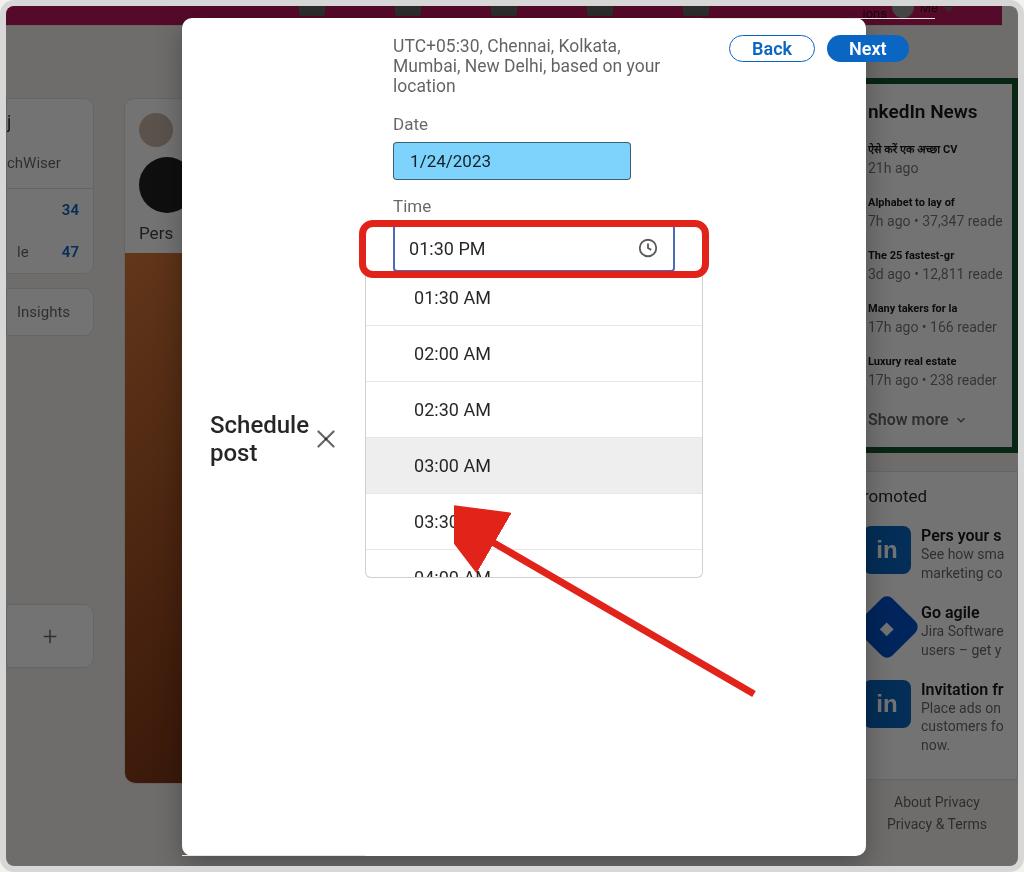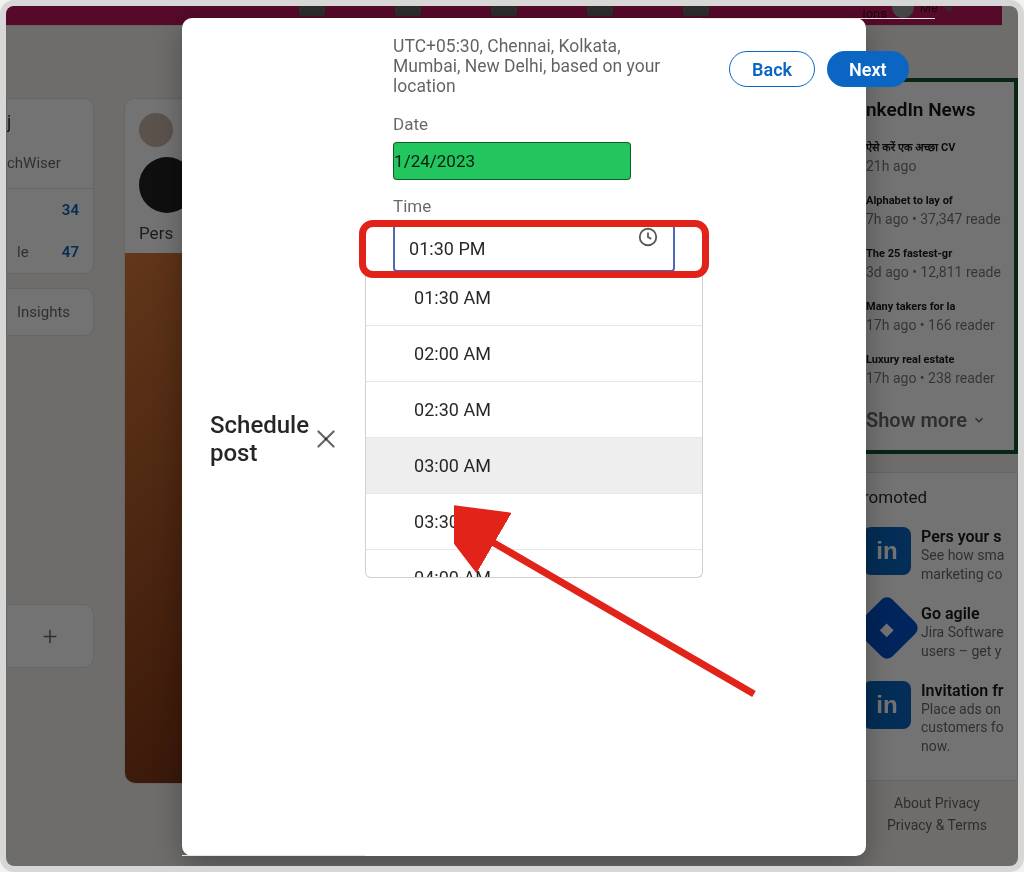--- a/index.html
+++ b/index.html
@@ -33,26 +33,26 @@
     .center-col { position:absolute; top:92px; left:118px; width:495px; }
     .center-card { background:#fff; border:1px solid #e0e0e0; border-radius:10px; padding:14px; }
     .center-card .user-row { display:flex; align-items:center; gap:10px; margin-bottom:10px; }
     .center-card .avatar-small { width:34px; height:34px; border-radius:50%; background:#c9b7a8;}
     .center-card .avatar-big { width:56px; height:56px; border-radius:50%; background:#222; }
     .center-card .pers { font-size:17px; color:rgba(0,0,0,0.75); margin-top:6px; }
     .center-image { margin-top:10px; background: linear-gradient(135deg,#d97a3a,#8b3d1a,#3a2410); height:530px; border-radius:0 0 10px 10px; margin-left:-14px; margin-right:-14px; margin-bottom:-14px;}
 
     
     .right-col { position:absolute; top:72px; right:0; width:162px; }
-    .news-card { background:#fff; border:4px solid #14532d; border-radius:10px 0 0 10px; padding:16px 0 16px 2px; }
+    .news-card { background:#fff; border:6px solid #14532d; border-radius:10px 0 0 10px; padding:16px 0 16px 2px; }
     .news-title { font-size:19px; font-weight:600; color:rgba(0,0,0,0.9); padding:0 10px 12px 4px; }
     .news-item { padding:6px 10px 14px 4px; }
     .news-item .headline { font-size:11px; font-weight:700; color:rgba(0,0,0,0.9); white-space:nowrap; overflow:hidden; }
     .news-item .meta { font-size:14px; color:rgba(0,0,0,0.55); margin-top:4px; white-space:nowrap; overflow:hidden; }
-    .show-more { display:flex; align-items:center; gap:5px; padding:8px 10px 2px 4px; font-size:20px; font-weight:600; color:rgba(0,0,0,0.6);}
+    .show-more { display:flex; align-items:center; gap:5px; padding:8px 10px 2px 4px; font-size:16px; font-weight:600; color:rgba(0,0,0,0.6);}
     .show-more .chev { width:14px; height:14px; }
     .promoted-card { background:#fff; border:1px solid #e0e0e0; border-radius:10px 0 0 10px; margin-top:18px; padding:14px 0 14px 2px; }
     .promoted-title { font-size:17px; color:rgba(0,0,0,0.85); padding:0 10px 10px 4px;}
     .promo-item { display:flex; gap:10px; padding:10px 10px 10px 4px; }
     .promo-icon { width:48px; height:48px; border-radius:8px; flex-shrink:0;}
     .promo-icon.in { background:#0a66c2; display:flex; align-items:center; justify-content:center; color:#fff; font-weight:700; font-size:24px; font-family:Arial;}
     .promo-icon.jira { background:#0052cc; transform:rotate(45deg); display:flex; align-items:center; justify-content:center;}
     .promo-icon.jira .inner{ transform:rotate(-45deg); color:#fff; font-size:18px; }
     .promo-text .ptitle { font-size:16px; font-weight:600; color:rgba(0,0,0,0.9); white-space:nowrap; overflow:hidden; }
     .promo-text .psub { font-size:14px; color:rgba(0,0,0,0.6); line-height:1.35; }
@@ -61,37 +61,37 @@
 
     
     .modal { position:absolute; top:12px; left:176px; width:684px; height:838px; background:#fff; border-radius:10px; box-shadow:0 8px 28px rgba(0,0,0,0.3); display:flex; }
     .modal-header { display:flex; justify-content:space-between; align-items:center; padding:22px 26px 18px 28px; border-bottom:1px solid #e6e6e6; }
     .modal-title { font-size:24px; color:rgba(0,0,0,0.85); font-weight:500; }
     .close-btn { width:30px; height:30px; display:flex; align-items:center; justify-content:center; cursor:pointer; color:rgba(0,0,0,0.6); }
     .close-btn svg { width:26px; height:26px; }
     .modal-body { flex:1; padding:18px 28px 0 28px; position:relative; }
     .timezone-text { font-size:17.5px; color:rgba(0,0,0,0.62); margin-bottom:18px; }
     .field-label { font-size:17px; color:rgba(0,0,0,0.6); margin-bottom:8px; }
-    .date-input { width:238px; height:38px; border:1.5px solid rgba(0,0,0,0.55); border-radius:4px; padding:0 0; font-size:17px; color:rgba(0,0,0,0.85); background:#22c55e; }
+    .date-input { width:238px; height:38px; border:1.5px solid rgba(0,0,0,0.55); border-radius:4px; padding:0 16px; font-size:17px; color:rgba(0,0,0,0.85); background:#7dd3fc; }
     .time-section { margin-top:16px; }
 
     .time-highlight { position:relative; margin:0 -28px; padding:0 28px; }
     .time-highlight-box { position:absolute; left:-6px; right:-6px; top:-4px; height:58px; border:7px solid #e2231a; border-radius:14px; z-index:2; pointer-events:none; }
-    .time-input-wrap { position:relative; display:flex; height:48px; border:2px solid #4a6ab5; border-radius:4px; background:#fff; padding:0 14px; z-index:1; }
+    .time-input-wrap { position:relative; display:flex; align-items:center; height:48px; border:2px solid #4a6ab5; border-radius:4px; background:#fff; padding:0 14px; z-index:1; }
     .time-input-wrap input { border:none; outline:none; font-size:18px; color:rgba(0,0,0,0.85); flex:1; background:transparent;}
     .clock-icon { width:22px; height:22px; color:rgba(0,0,0,0.65); }
 
     .dropdown { margin:-2px -28px 0 -28px; border:1px solid #d0d0d0; border-top:none; border-radius:0 0 6px 6px; background:#fff; max-height:308px; overflow:hidden; }
     .dropdown-item { padding:17px 48px; font-size:18px; color:rgba(0,0,0,0.85); border-top:1px solid #e8e8e8; cursor:pointer; }
     .dropdown-item:first-child { border-top:none; }
     .dropdown-item.hover { background:#eeeeee; }
     .dropdown-item.partial { padding-bottom:0; height:34px; overflow:hidden;}
 
     .modal-footer { border-top:1px solid #e6e6e6; padding:16px 26px; display:flex; justify-content:flex-end; gap:12px; }
-    .btn { height:36px; padding:0 22px; border-radius:22px; font-size:18px; font-weight:600; cursor:pointer; display:flex; align-items:center;margin-top:16px; }
+    .btn { height:27px; padding:0 22px; border-radius:22px; font-size:18px; font-weight:600; cursor:pointer; display:flex; align-items:center; }
     .btn-back { background:#fff; border:1.5px solid #0a66c2; color:#0a66c2; }
     .btn-next { background:#0a66c2; border:none; color:#fff; }
 
     
     .arrow-overlay { position:absolute; top:488px; left:448px; width:320px; height:210px; pointer-events:none; z-index:10;}
   </style>
 </head>
 <body>
 
 <div class="page-bg">

